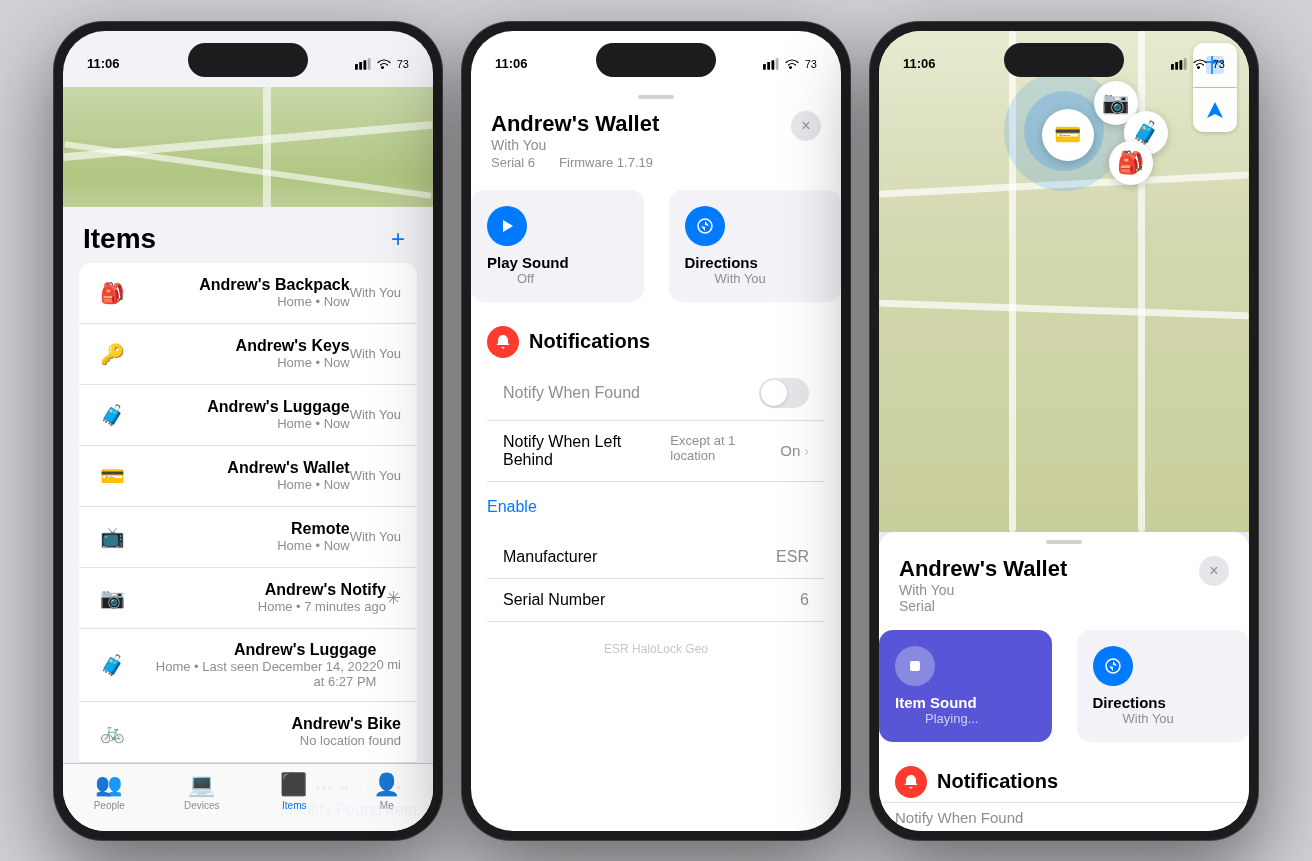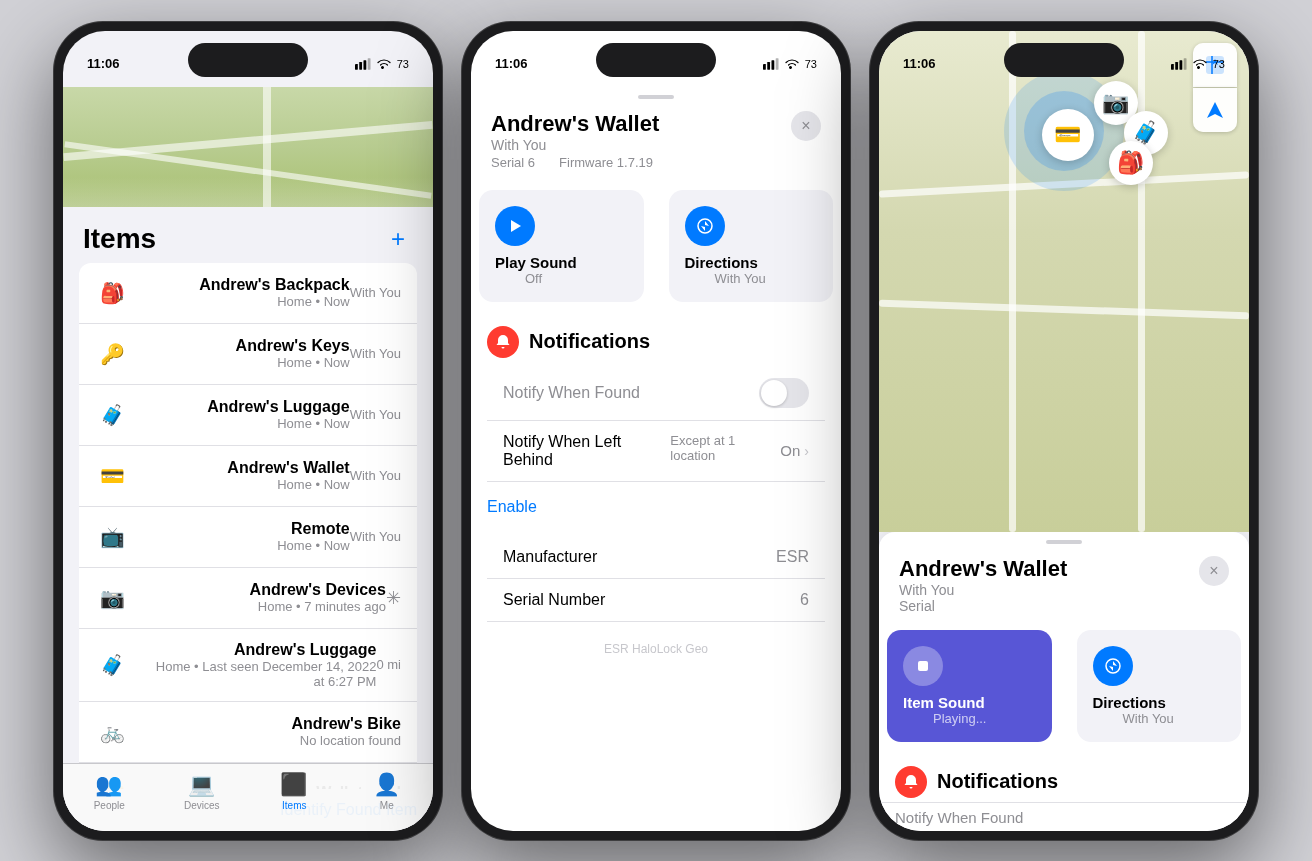--- a/index.html
+++ b/index.html
@@ -266,21 +266,21 @@
       display: flex;
       align-items: center;
       justify-content: center;
       cursor: pointer;
       font-size: 16px;
       color: #8e8e93;
     }
     .action-cards {
       display: flex;
       gap: 25px;
-      padding: 8px 8px 16px;
+      padding: 8px 0 16px;
     }
     .action-card {
       flex: 1;
       background: #f2f2f7;
       border-radius: 14px;
       padding: 16px;
       cursor: pointer;
     }
     .action-card-icon {
       width: 40px;
@@ -589,21 +589,21 @@
         <div class="item-location">Home • Now</div>
       </div>
 
       <span class="item-status">With You</span>
     </div>
           <div class="item-row" style="border-bottom: 0.5px solid rgb(224, 224, 229);">
       <div class="item-icon-wrap">
         <div class="item-icon-img">📷</div>
       </div>
       <div class="item-info">
-        <div class="item-name">Andrew's Devices</div>
+        <div class="item-name">Andrew's Notify</div>
         <div class="item-location">Home • 7 minutes ago</div>
       </div>
       <span class="item-spinner">✳</span>
 
     </div>
           <div class="item-row" style="border-bottom: 0.5px solid rgb(224, 224, 229);">
       <div class="item-icon-wrap">
         <div class="item-icon-img">🧳</div>
       </div>
       <div class="item-info">

